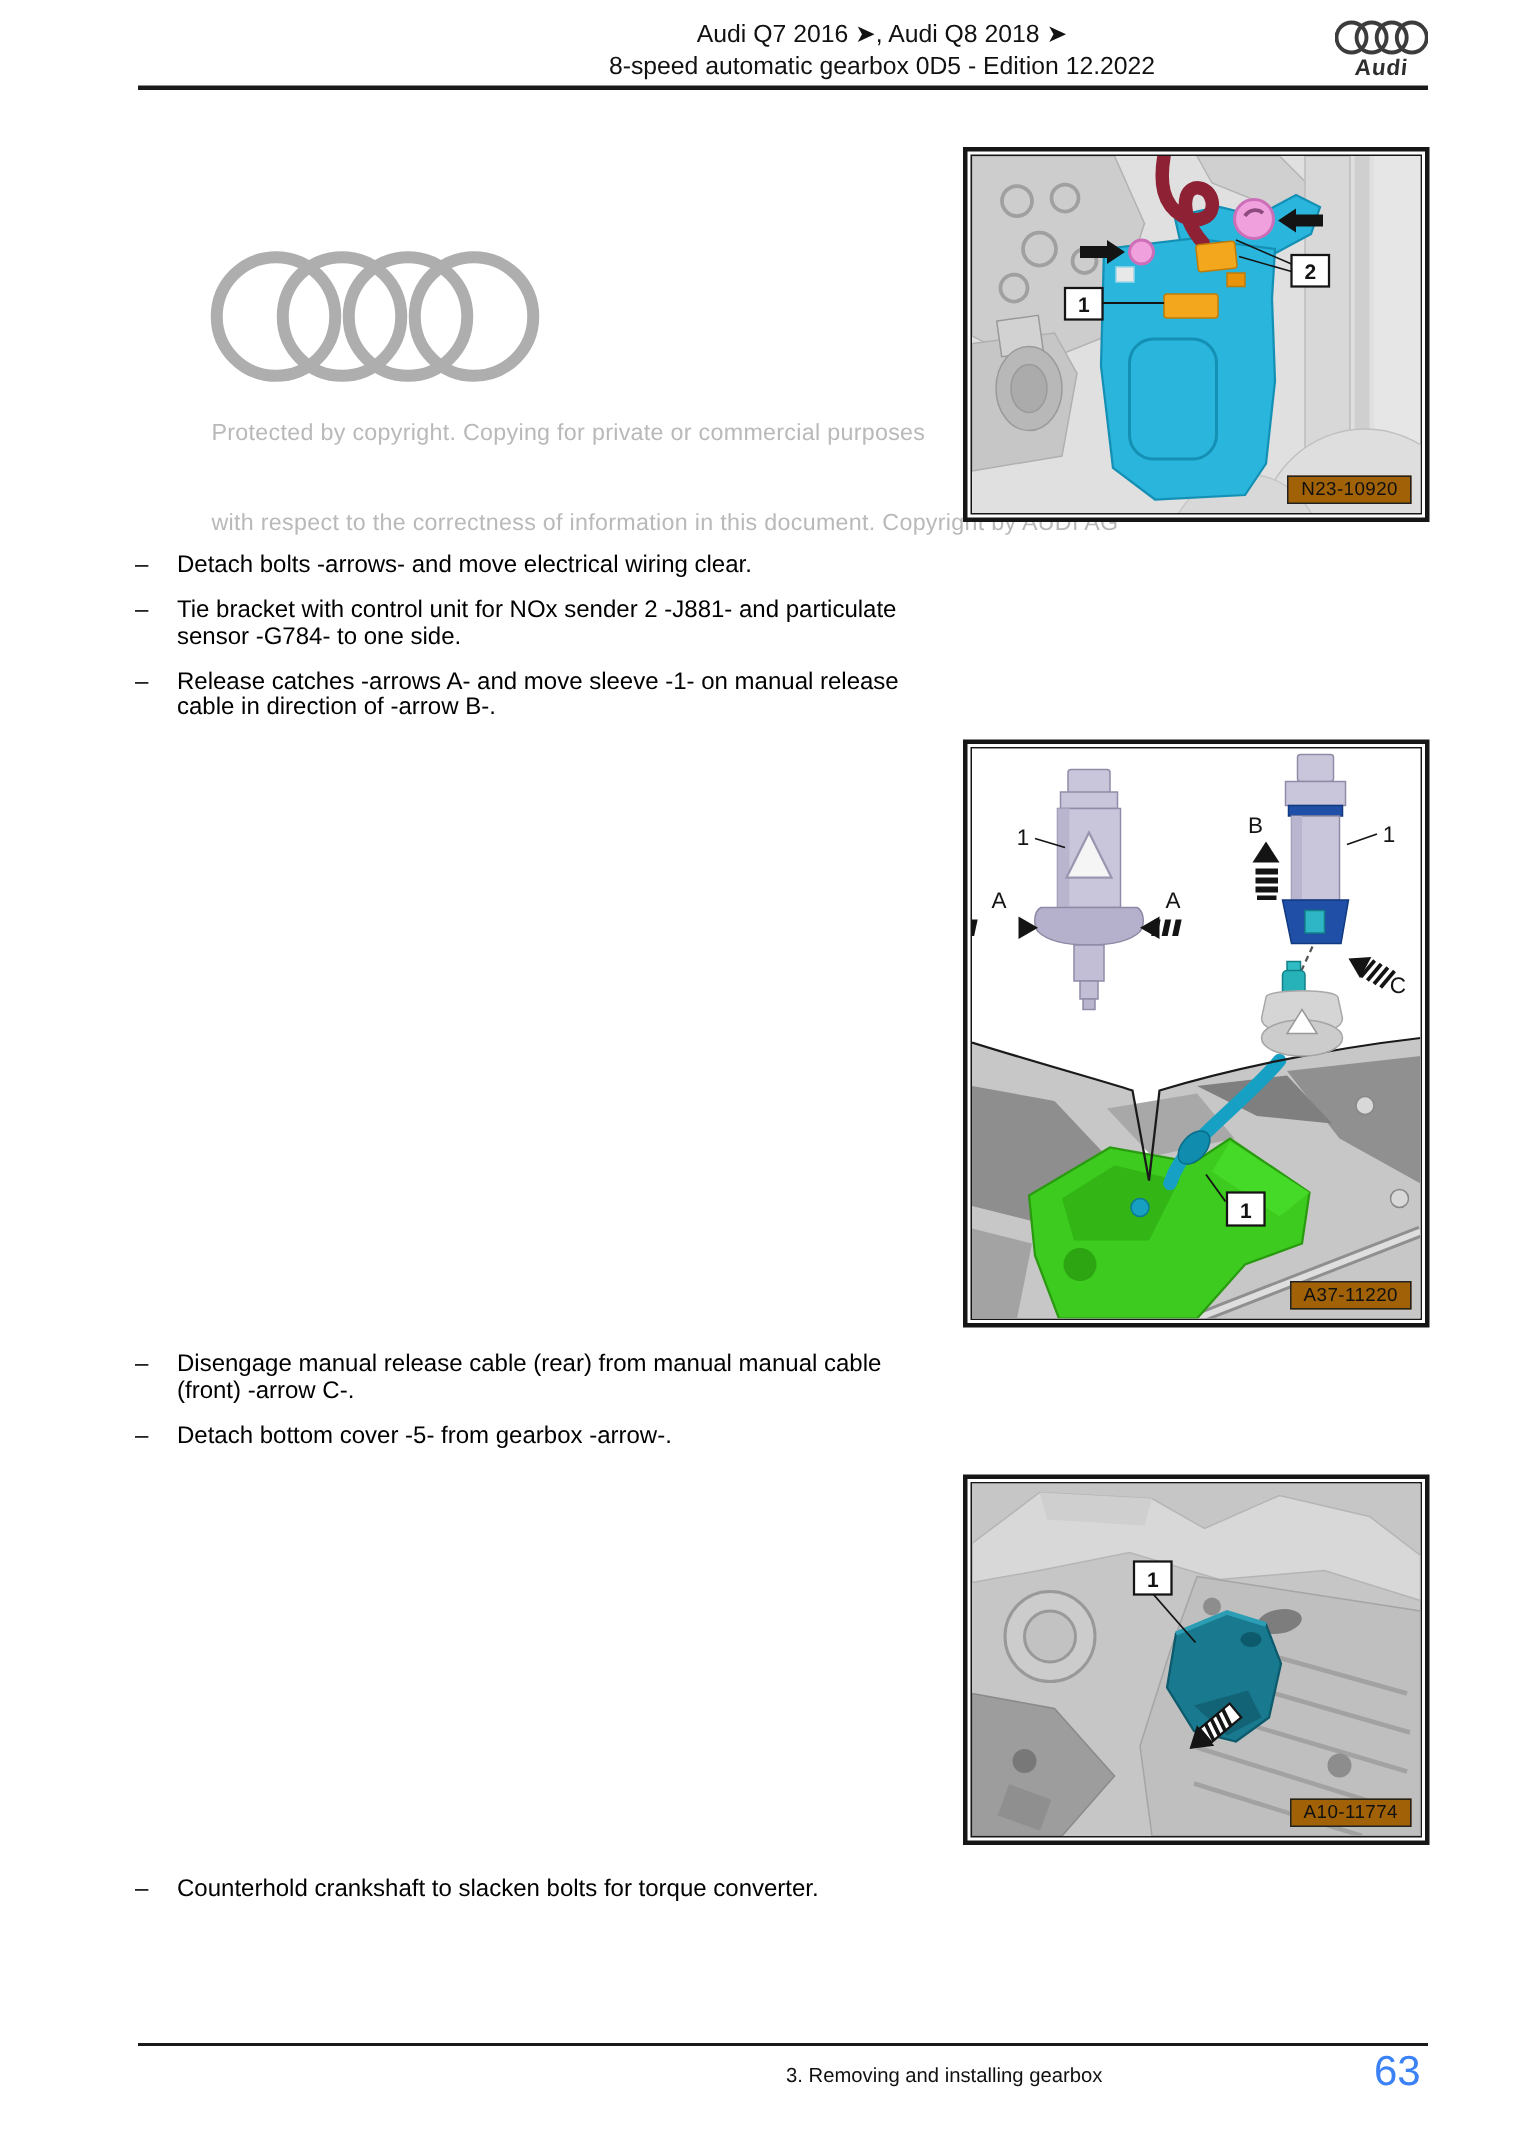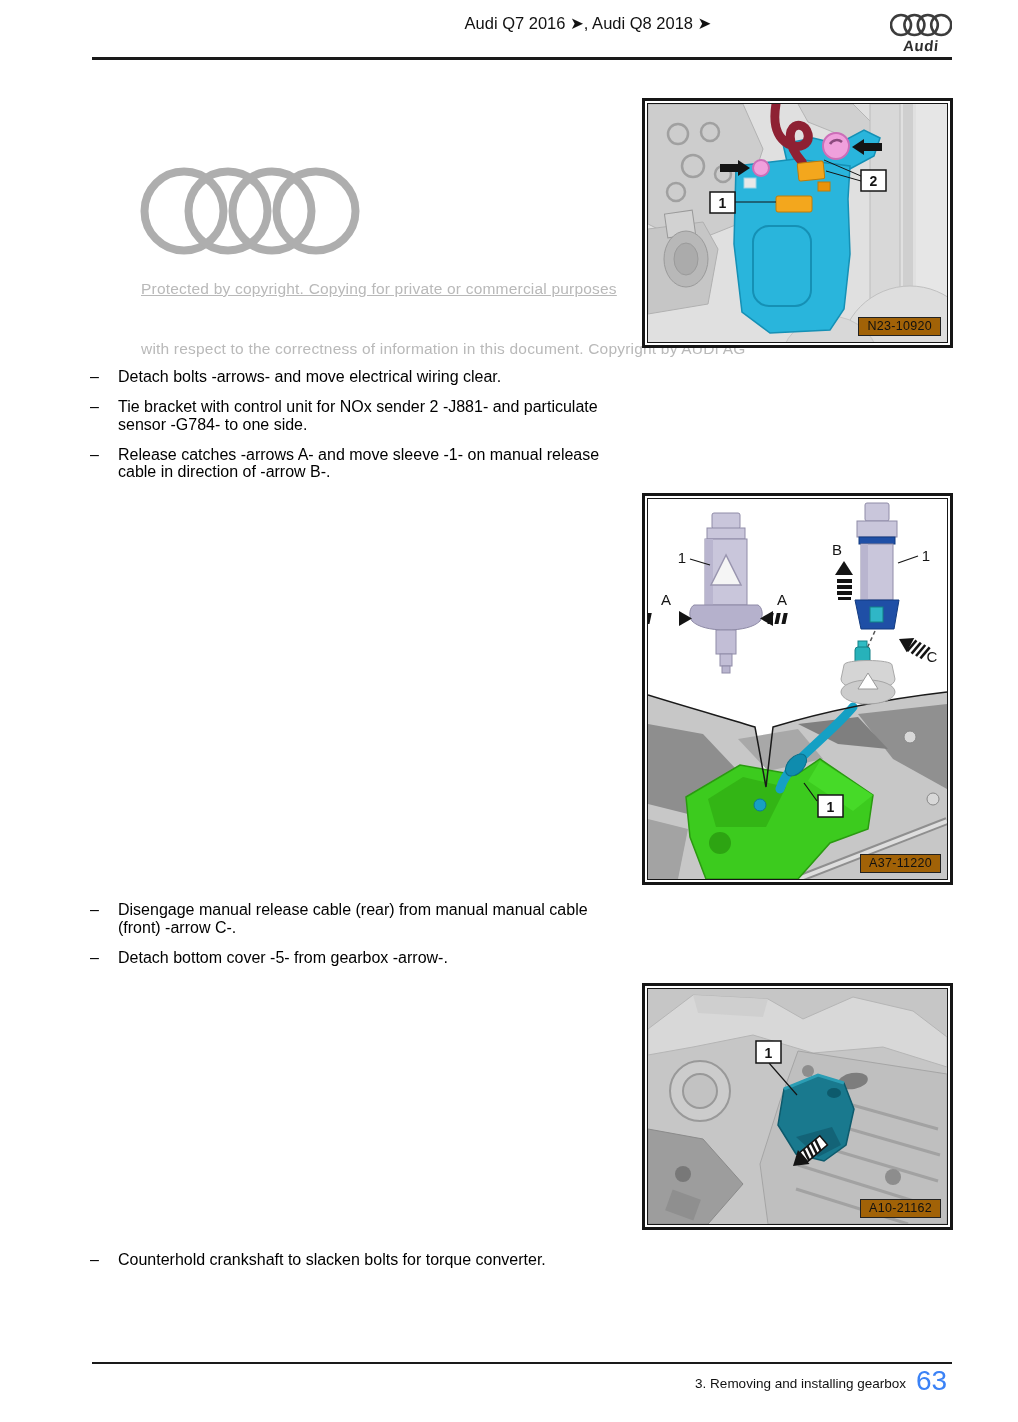--- a/index.html
+++ b/index.html
@@ -19,51 +19,52 @@
   .brand-word{position:absolute;left:889px;top:37px;width:64px;text-align:center;
     font-size:15px;font-weight:bold;letter-spacing:.5px;color:#2e2e2e;transform:skewX(-6deg);z-index:3;}
   .rule{position:absolute;left:92px;width:860px;background:#1a1a1a;z-index:3;}
   .rule.top{top:57px;height:2.5px;}
   .rule.bottom{top:1362px;height:2px;}
 
   
   .wm-rings{position:absolute;left:139px;top:162px;z-index:0;}
   .wm-line{position:absolute;left:141px;white-space:nowrap;font-size:15.5px;
     color:var(--watermark-gray);letter-spacing:.2px;z-index:0;}
-  .wm1{top:280px;text-decoration:underline;} .wm2{top:310px;} .wm3{top:340px;}
+  .wm1{top:280px;} .wm2{top:310px;} .wm3{top:340px;}
 
   
   .steps{position:absolute;left:90px;z-index:3;}
   .steps-a{top:368px;} .steps-b{top:901px;} .steps-c{top:1251px;}
   .step{display:flex;margin-bottom:12.5px;font-size:16px;line-height:17.5px;}
   .step .dash{width:28px;flex:none;}
   .step .stext{width:486px;}
 
   
   .fig{position:absolute;left:642px;width:311px;background:#fff;border:3px solid #161616;
     padding:2px;z-index:2;}
   .fig1{top:98px;height:250px;} .fig2{top:493px;height:392px;} .fig3{top:983px;height:247px;}
   .fig-inner{position:relative;width:100%;height:100%;border:1px solid #161616;overflow:hidden;background:#fff;}
   .fig-inner svg{display:block;width:100%;height:100%;}
   .fig-ref{position:absolute;right:6px;bottom:6px;background:#a16207;border:1.5px solid #222;
     font-size:12.5px;letter-spacing:.3px;padding:1px 8px 2px;color:#111;}
   svg text{font-family:"Liberation Sans",sans-serif;fill:#141414;}
 
   
-  .footer-section{position:absolute;left:500px;top:1376px;width:406px;text-align:right;
+  .footer-section{position:absolute;left:524px;top:1376px;width:406px;
     font-size:13.5px;color:#111;z-index:3;}
   .page-number{position:absolute;left:916px;top:1365px;font-size:28px;color:#3b82f6;z-index:3;}
 </style>
 </head>
 <body>
 
 <div class="page">
 
   <div class="header-text">
     <div>Audi Q7 2016 ➤, Audi Q8 2018 ➤</div>
+    <div>8-speed automatic gearbox 0D5 - Edition 12.2022</div>
   </div>
   <svg class="brand-rings" width="62" height="26" viewBox="0 0 62 26">
     <g fill="none" stroke="#3c3c3c" stroke-width="2.6">
       <circle cx="11" cy="13" r="10"></circle>
         <circle cx="24.4" cy="13" r="10"></circle>
       <circle cx="37.8" cy="13" r="10"></circle>
         <circle cx="51.2" cy="13" r="10"></circle>
     </g>
   </svg>
   <div class="brand-word">Audi</div>
@@ -274,21 +275,21 @@
           <rect x="14" y="-6" width="26" height="12" fill="#fff" stroke="#141414" stroke-width="1.5"></rect>
           <g stroke="#141414" stroke-width="2.5">
             <line x1="19" y1="-6" x2="16" y2="6"></line>
               <line x1="24" y1="-6" x2="21" y2="6"></line>
             <line x1="29" y1="-6" x2="26" y2="6"></line>
               <line x1="34" y1="-6" x2="31" y2="6"></line>
           </g>
           <polygon points="0,0 14,-9 14,9" fill="#141414"></polygon>
         </g>
       </svg>
-      <div class="fig-ref">A10-21162</div>
+      <div class="fig-ref">A10-11774</div>
     </div>
   </div>
 
   <div class="steps steps-a">
     <div class="step">
       <span class="dash">–</span>
       <div class="stext">Detach bolts -arrows- and move electrical wiring clear.</div>
     </div>
     <div class="step">
       <span class="dash">–</span>

